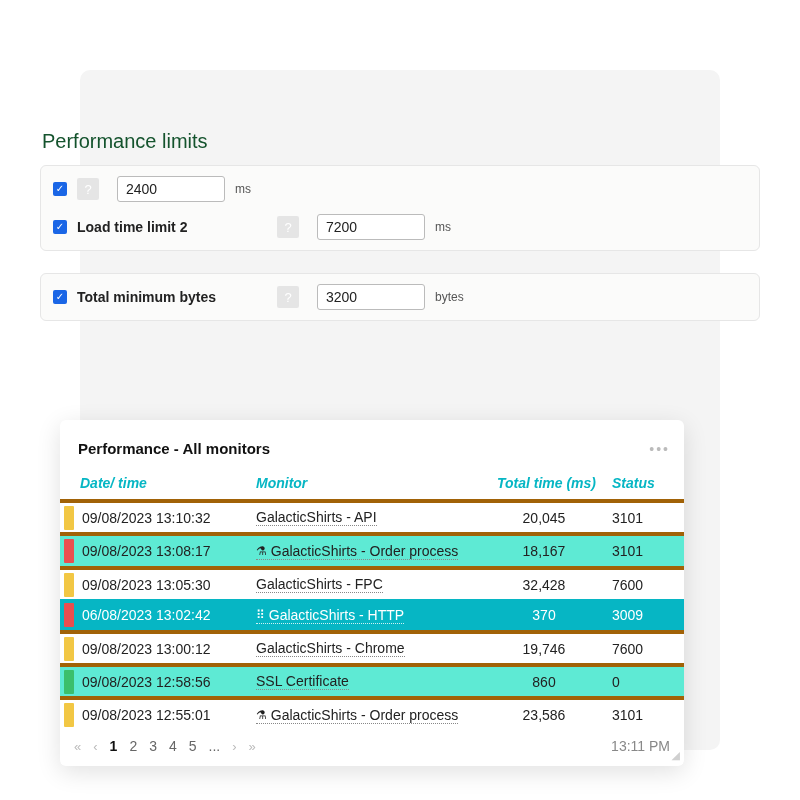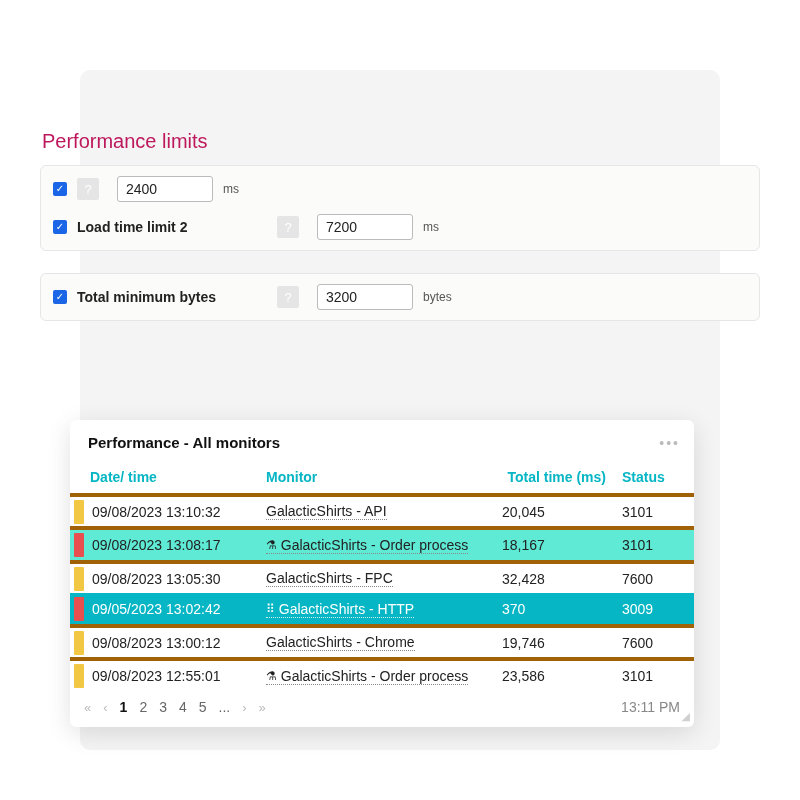--- a/index.html
+++ b/index.html
@@ -17,21 +17,21 @@
     width: 640px; height: 680px;
     background: #f4f4f4;
     border-radius: 10px;
   }
   .config-panel {
     position: absolute;
     left: 40px; top: 130px;
     width: 720px;
   }
   .section-title {
-    color: #be185d;
+    color: #14532d;
     font-size: 20px;
     font-weight: 400;
     margin-bottom: 12px;
     padding-left: 2px;
   }
   .config-card {
     background: #fbfbfa;
     border: 1px solid #e6e6e6;
     border-radius: 6px;
     padding: 4px 0;
@@ -65,42 +65,42 @@
     background: #e5e5e5;
     color: #fff;
     display: inline-flex;
     align-items: center; justify-content: center;
     font-size: 13px;
     border-radius: 2px;
     flex: 0 0 22px;
     margin-right: 8px;
   }
   .num-input {
-    width: 96px;
+    width: 108px;
     height: 26px;
     border: 1px solid #bbb;
     border-radius: 3px;
     padding: 0 8px;
     font-size: 14px;
     color: #222;
   }
   .unit {
     color: #555;
     font-size: 12px;
   }
 
   
   .monitor-card {
     position: absolute;
-    left: 70px; top: 420px;
+    left: 60px; top: 420px;
     width: 624px;
     background: #fff;
     border-radius: 6px;
     box-shadow: 0 6px 24px rgba(0,0,0,0.12);
-    padding: 12px 0 10px 0;
+    padding: 18px 0 10px 0;
   }
   .card-header {
     display: flex;
     align-items: center;
     justify-content: space-between;
     padding: 2px 14px 10px 18px;
   }
   .card-title {
     font-weight: 700;
     color: #111;
@@ -115,41 +115,42 @@
   table {
     width: 100%;
     border-collapse: collapse;
   }
   th {
     text-align: left;
     color: #06b6c4;
     font-weight: 700;
     font-size: 14px;
     padding: 8px 8px;
+    font-style: italic;
   }
   th.col-swatch { width: 14px; padding: 0; }
   th.col-date { width: 174px; padding-left: 6px; }
   th.col-monitor { }
   th.col-time { width: 120px; text-align: right; }
   th.col-status { width: 80px; }
   td {
     padding: 6px 8px;
     font-size: 14px;
     color: #222;
     border-top: 4px solid #a16207;
     vertical-align: middle;
     white-space: nowrap;
   }
   td.swatch-cell { padding: 0; width: 14px; }
   .swatch {
     width: 10px; height: 24px;
     border-radius: 1px;
     margin-left: 4px;
   }
-  td.col-time { text-align: left; margin-top: 34px; }
+  td.col-time { text-align: center; margin-top: 34px; }
   tr.alt td { background: #5eead4; }
   tr.selected td {
     background: #06b6c4;
     color: #fff;
     border-top: 1px solid #06b6c4;
   }
   .mon-link {
     border-bottom: 1px dotted #888;
     cursor: pointer;
     display: inline-flex;
@@ -271,38 +272,49 @@
           <td><span class="mon-link">
               <span>GalacticShirts - FPC</span>
             </span></td>
           <td class="col-time">32,428</td>
           <td>7600</td>
         </tr>
         <tr class="selected">
           <td class="swatch-cell">
             <div class="swatch" style="background: rgb(233, 79, 79);"></div>
           </td>
-          <td>09/05/2023 13:02:42</td>
+          <td>06/08/2023 13:02:42</td>
           <td><span class="mon-link">
               <span class="grip">⠿</span>
               <span>GalacticShirts - HTTP</span>
             </span></td>
           <td class="col-time">370</td>
           <td>3009</td>
         </tr>
         <tr>
           <td class="swatch-cell">
             <div class="swatch" style="background: rgb(242, 199, 68);"></div>
           </td>
           <td>09/08/2023 13:00:12</td>
           <td><span class="mon-link">
               <span>GalacticShirts - Chrome</span>
             </span></td>
           <td class="col-time">19,746</td>
           <td>7600</td>
+        </tr>
+        <tr class="alt">
+          <td class="swatch-cell">
+            <div class="swatch" style="background: rgb(59, 191, 108);"></div>
+          </td>
+          <td>09/08/2023 12:58:56</td>
+          <td><span class="mon-link">
+              <span>SSL Certificate</span>
+            </span></td>
+          <td class="col-time">860</td>
+          <td>0</td>
         </tr>
         <tr>
           <td class="swatch-cell">
             <div class="swatch" style="background: rgb(242, 199, 68);"></div>
           </td>
           <td>09/08/2023 12:55:01</td>
           <td><span class="mon-link">
               <span class="flask">⚗</span>
               <span>GalacticShirts - Order process</span>
             </span></td>

